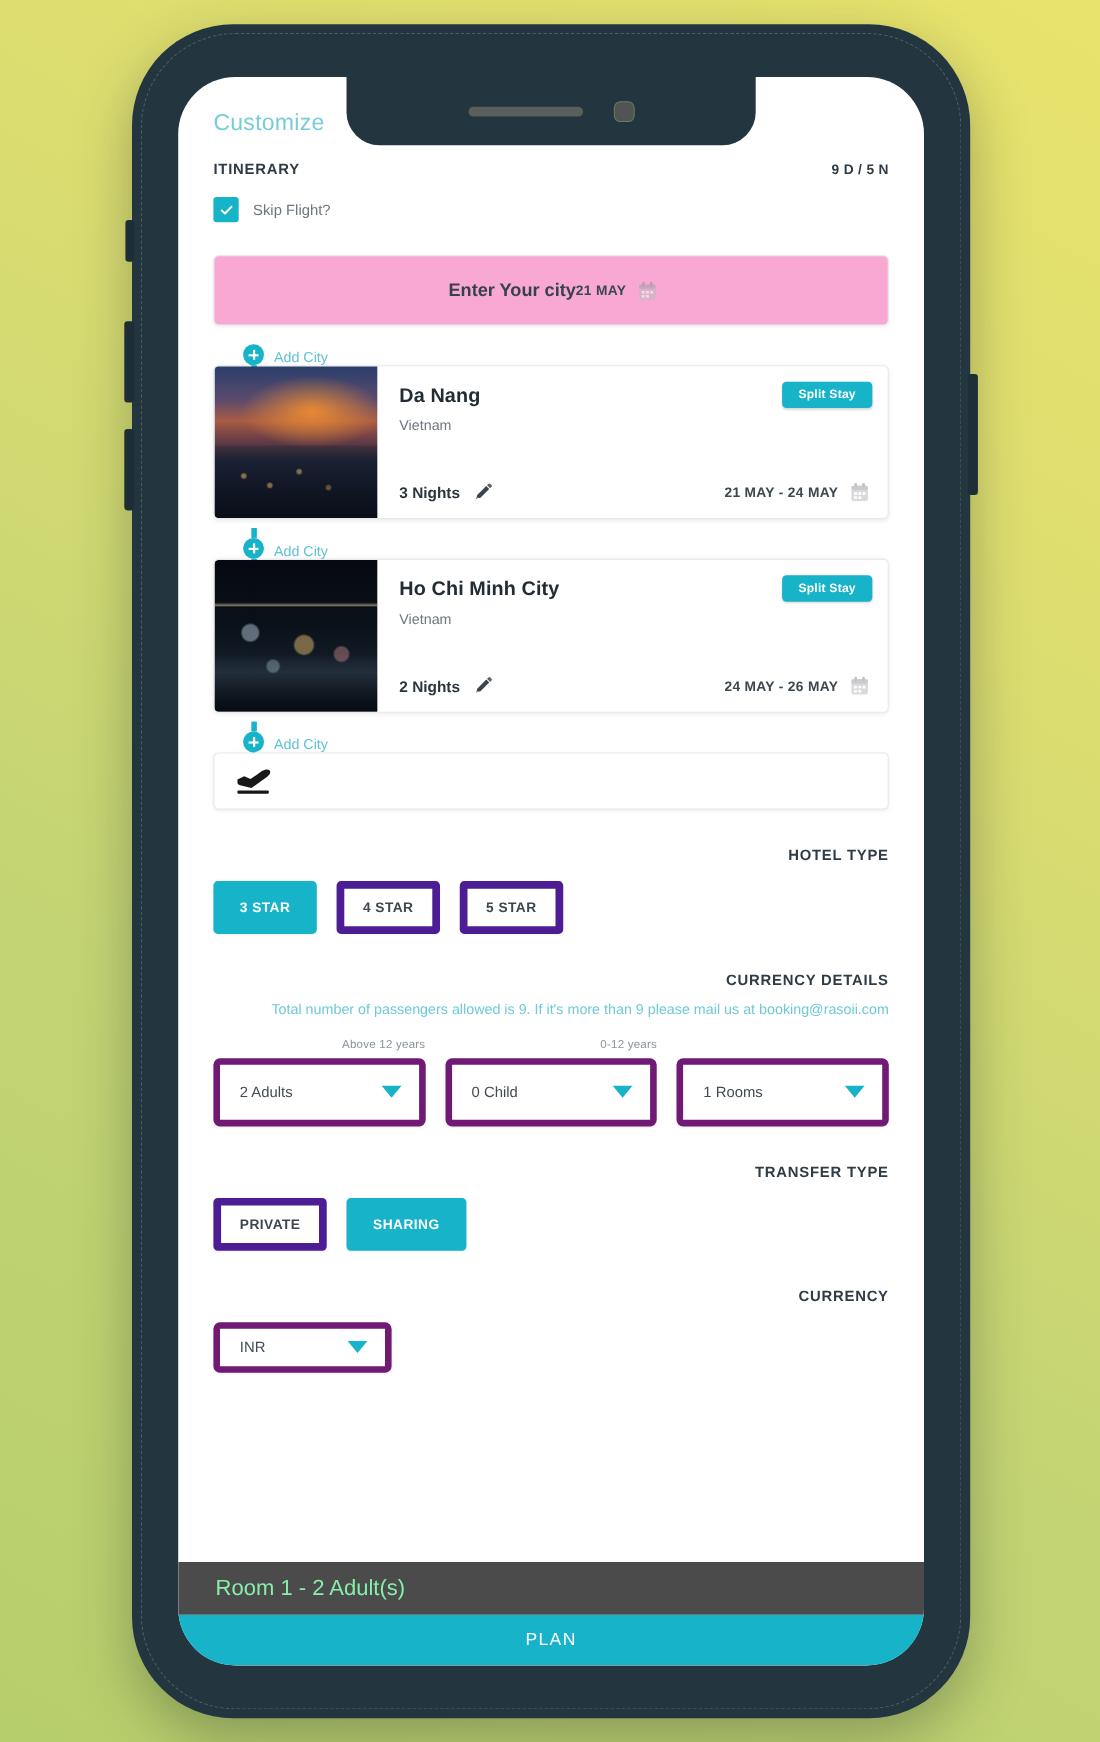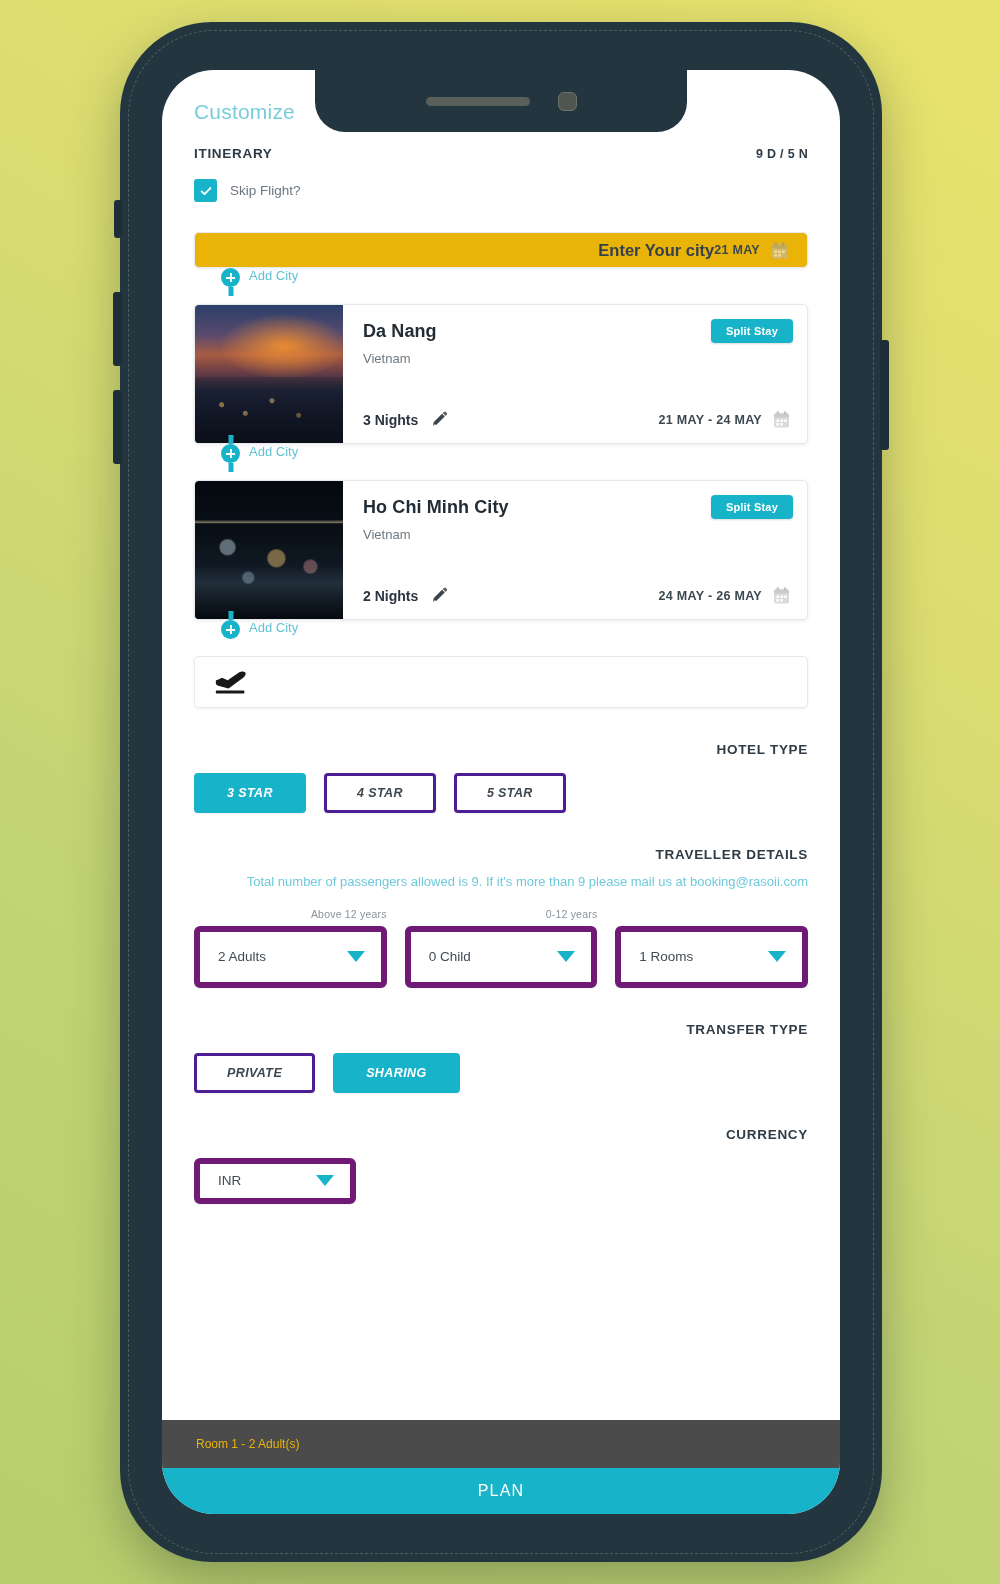--- a/index.html
+++ b/index.html
@@ -134,28 +134,28 @@
     justify-content: center;
   }
   .checkbox svg { width: 14px; height: 14px; }
   .skip-text {
     font-size: 13.5px;
     color: #6b7680;
   }
 
   
   .city-input-card {
-    background: #eab308;
+    background: #f9a8d4;
     border: 1px solid #e7e9ec;
     border-radius: 5px;
     box-shadow: 0 1px 3px rgba(0,0,0,0.07);
-    height: 36px;
-    display: flex;
-    align-items: center;
-    justify-content: flex-end;
+    height: 64px;
+    display: flex;
+    align-items: center;
+    justify-content: center;
     padding: 0 18px 0 22px;
   }
   .city-placeholder {
     font-size: 16.5px;
     font-weight: bold;
     color: #35424c;
   }
   .date-chunk {
     display: flex;
     align-items: center;
@@ -164,21 +164,21 @@
   .date-text {
     font-size: 12.5px;
     font-weight: bold;
     color: #3c4850;
     letter-spacing: .3px;
   }
   .cal-icon { width: 19px; height: 19px; opacity: .55; }
 
   .add-city-row {
     display: flex;
-    align-items: flex-start;
+    align-items: flex-end;
     gap: 9px;
     height: 36px;
     padding-left: 27px;
     position: relative;
   }
   .add-dot {
     width: 19px; height: 19px;
     border-radius: 50%;
     background: #17b3c9;
     display: flex;
@@ -322,27 +322,26 @@
     font-weight: bold;
     color: #2f3b45;
     letter-spacing: .7px;
     margin-bottom: 16px;
   }
   .chip-row { display: flex; gap: 18px; }
   .chip {
     font-size: 12.5px;
     font-weight: bold;
     letter-spacing: .4px;
-    padding: 10px 30px;
+    padding: 10px 17px;
     border-radius: 4px;
     background: #fff;
-    border: 3px solid #4c1d95;
+    border: 7px solid #4c1d95;
     color: #3d4750;
     box-shadow: 0 1px 2px rgba(0,0,0,.06);
-    font-style: italic;
   }
   .chip.selected {
     background: #17b3c9;
     border-color: #17b3c9;
     color: #fff;
   }
 
   .helper-text {
     font-size: 13px;
     color: #6fc9da;
@@ -384,22 +383,22 @@
   
   .room-bar {
     background: #4b4b4b;
     height: 48px;
     display: flex;
     align-items: center;
     padding: 0 34px;
     flex-shrink: 0;
   }
   .room-bar-text {
-    color: #eab308;
-    font-size: 12px;
+    color: #86efac;
+    font-size: 20px;
   }
   .plan-bar {
     background: #17b3c9;
     height: 46px;
     display: flex;
     align-items: center;
     justify-content: center;
     flex-shrink: 0;
   }
   .plan-text {
@@ -559,21 +558,21 @@
       <div class="block">
         <div class="block-title">HOTEL TYPE</div>
         <div class="chip-row">
           <div class="chip selected">3 STAR</div>
           <div class="chip">4 STAR</div>
           <div class="chip">5 STAR</div>
         </div>
       </div>
 
       <div class="block">
-        <div class="block-title">TRAVELLER DETAILS</div>
+        <div class="block-title">CURRENCY DETAILS</div>
         <div class="helper-text">Total number of passengers allowed is 9. If it's more than 9 please mail us at booking@rasoii.com</div>
         <div class="select-row">
           <div class="select-wrap">
             <div class="select-mini-label">Above 12 years</div>
             <div class="select-box">
               <span class="select-value">2 Adults</span>
               <span class="caret"></span>
             </div>
           </div>
           <div class="select-wrap">

